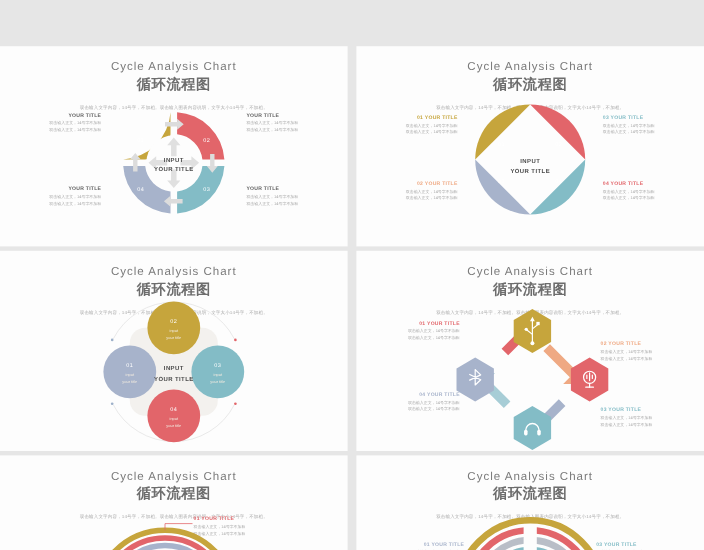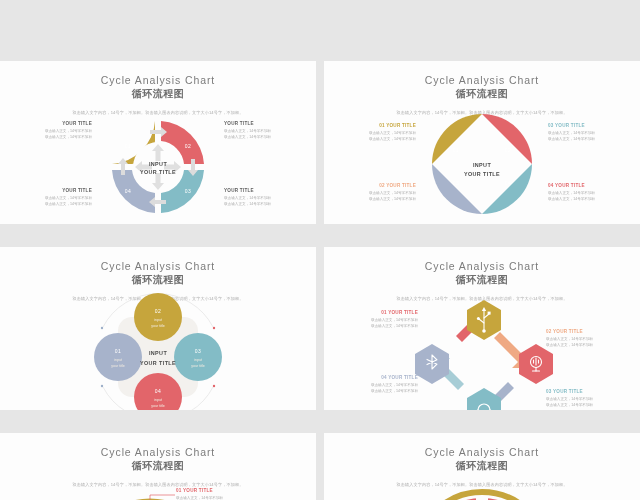--- a/index.html
+++ b/index.html
@@ -16,36 +16,35 @@
     gap:4px;
     column-gap:8px;
     background:#e6e6e6;
     box-sizing:border-box;
     padding:0 0 0 0;
   }
   .slide{
     background:#fdfdfd;
     position:relative;
     overflow:hidden;
-    margin-top:19px;
   }
   .slide.top{align-self:end;}
   
   .s-title{
     text-align:center;
     color:#7b7b7b;
     font-size:10.5px;
     letter-spacing:.9px;
     margin-top:13px;
     font-weight:400;
   }
   .s-sub{
     text-align:center;
     color:#6d6d6d;
-    font-size:10px;
+    font-size:13px;
     letter-spacing:.5px;
     margin-top:1px;
     font-weight:600;
   }
   .s-desc{
     text-align:center;
     color:#a9a9a9;
     font-size:4.1px;
     margin-top:9px;
     letter-spacing:.15px;

